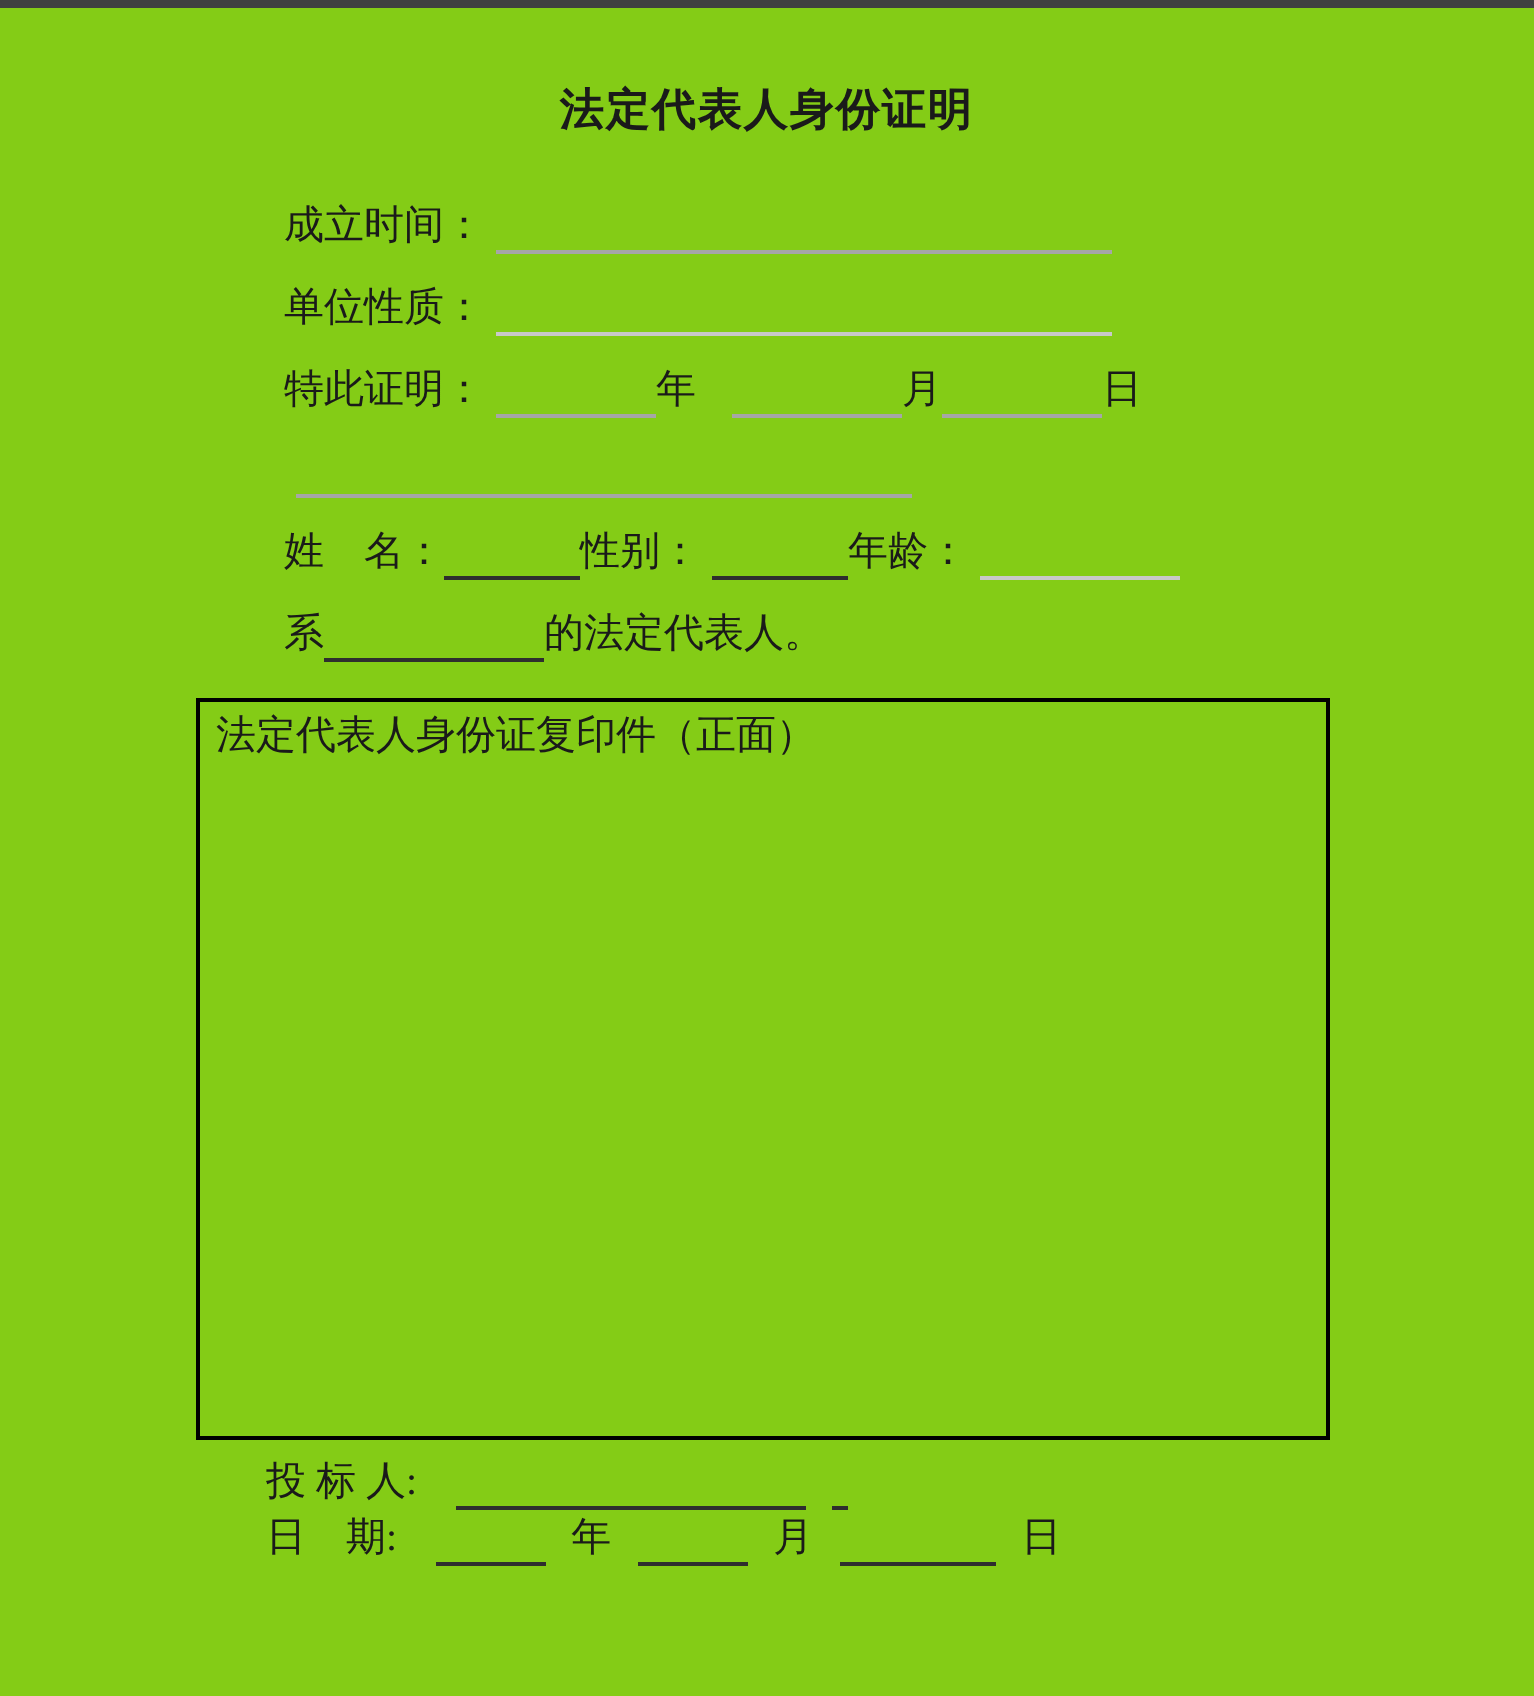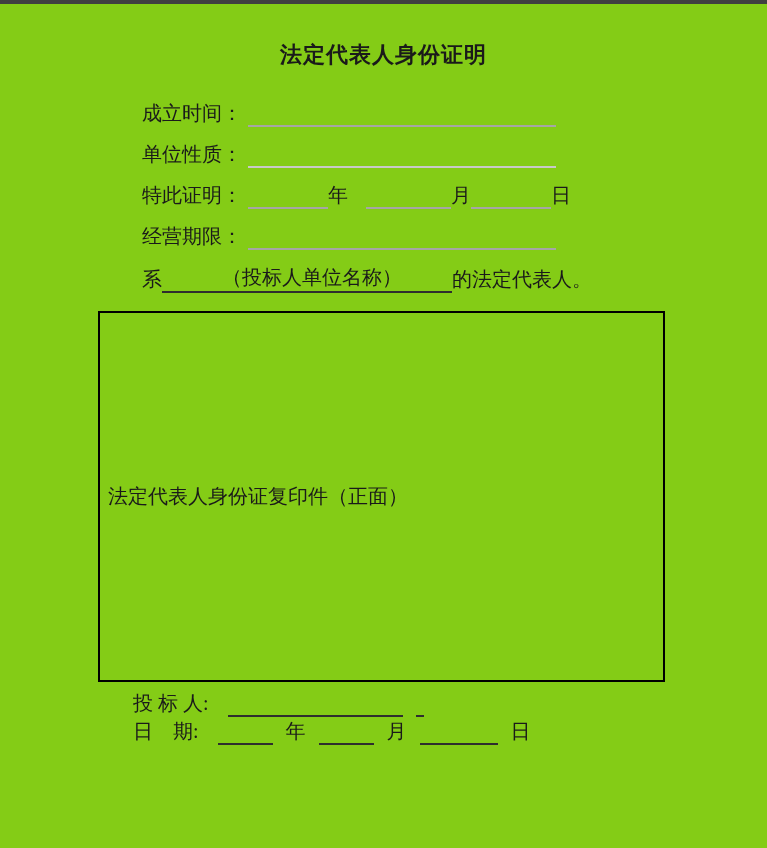--- a/index.html
+++ b/index.html
@@ -47,21 +47,20 @@
   .w68 { width:68px; } .w100 { width:100px; }
   .w60 { width:60px; } .w50 { width:50px; }
   .w175 { width:175px; } .w8 { width:8px; }
   .w55 { width:55px; } .w78 { width:78px; }
   .id-box {
     margin:18px 0 0 98px;
     width:567px; height:371px;
     box-sizing:border-box;
     border:2px solid var(--border_black,#000000);
     display:flex;
-    align-items:center;
   }
   .id-cell {
     flex:1 1 50%;
     padding:4px 8px;
     font-size:20px;
     line-height:27px;
     box-sizing:border-box;
   }
   .id-cell.back { border-left:2px solid var(--border_black,#000000); }
   .sig-area { margin:8px 0 0 133px; }
@@ -90,26 +89,29 @@
 
     <div class="fline">
       <span>单位性质：</span><span class="u light w308 gap6"></span>
     </div>
 
     <div class="fline">
       <span>特此证明：</span><span class="u w80 gap6"></span><span>年</span><span class="u w85 gap18"></span><span>月</span><span class="u w80"></span><span>日</span>
     </div>
 
     <div class="fline">
-      <span>经营期限：</span><span class="u w308 gap6"></span>
+      <span class="u w308 gap6"></span>
     </div>
 
+    <div class="fline">
+      <span>姓　名：</span><span class="u dark w68"></span><span>性别：</span><span class="u dark w68 gap6"></span><span>年龄：</span><span class="u light w100 gap6"></span>
+    </div>
 
     <div class="fline">
-      <span>系</span><span class="u dark w60"></span><span class="ut">（投标人单位名称）</span><span class="u dark w50"></span><span>的法定代表人。</span>
+      <span>系</span><span class="u dark w60"></span><span class="u dark w50"></span><span>的法定代表人。</span>
     </div>
 
 
   </div>
 
   <div class="id-box">
     <div class="id-cell front">
       <span>法定代表人身份证复印件（正面）</span>
     </div>
   </div>

